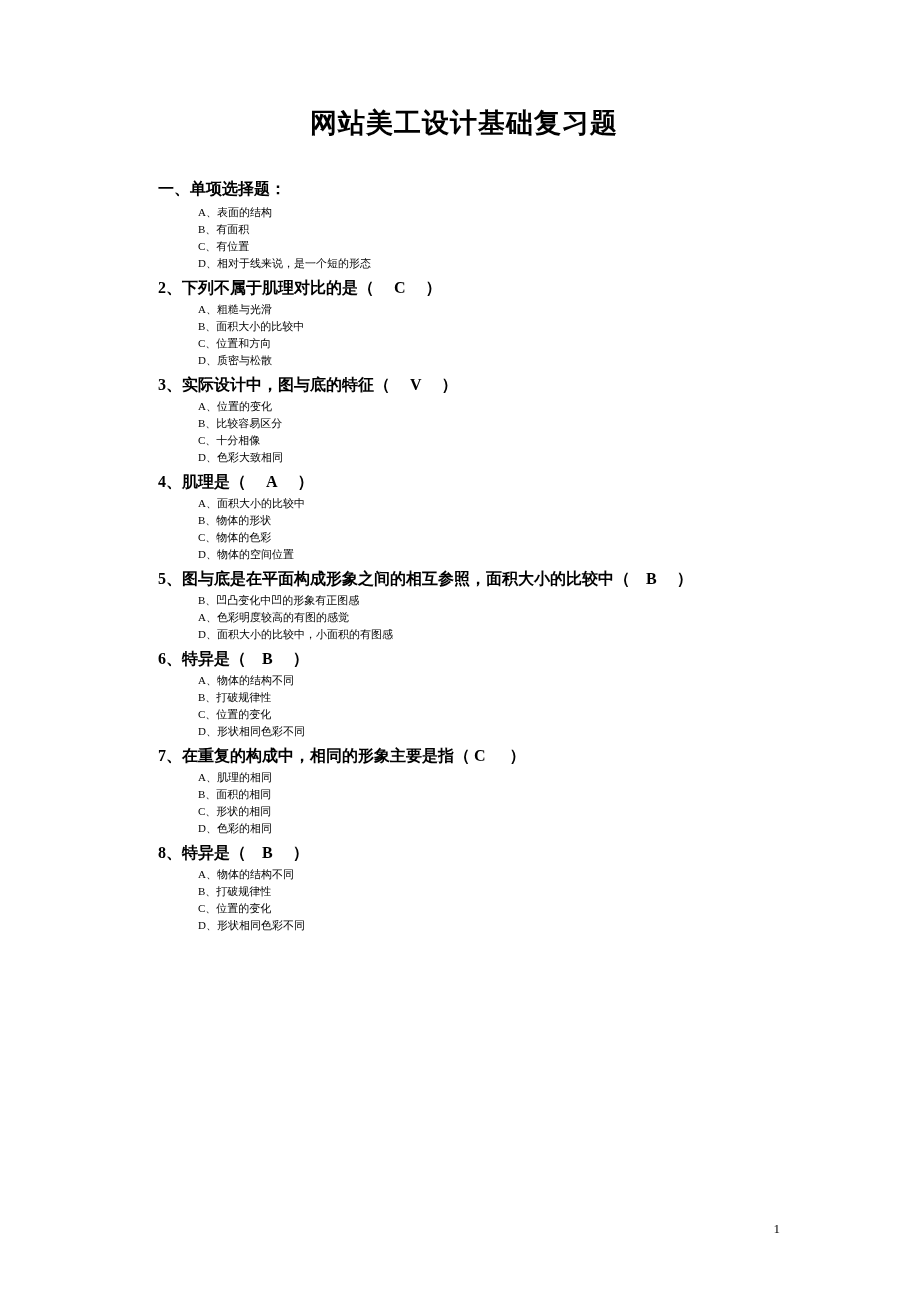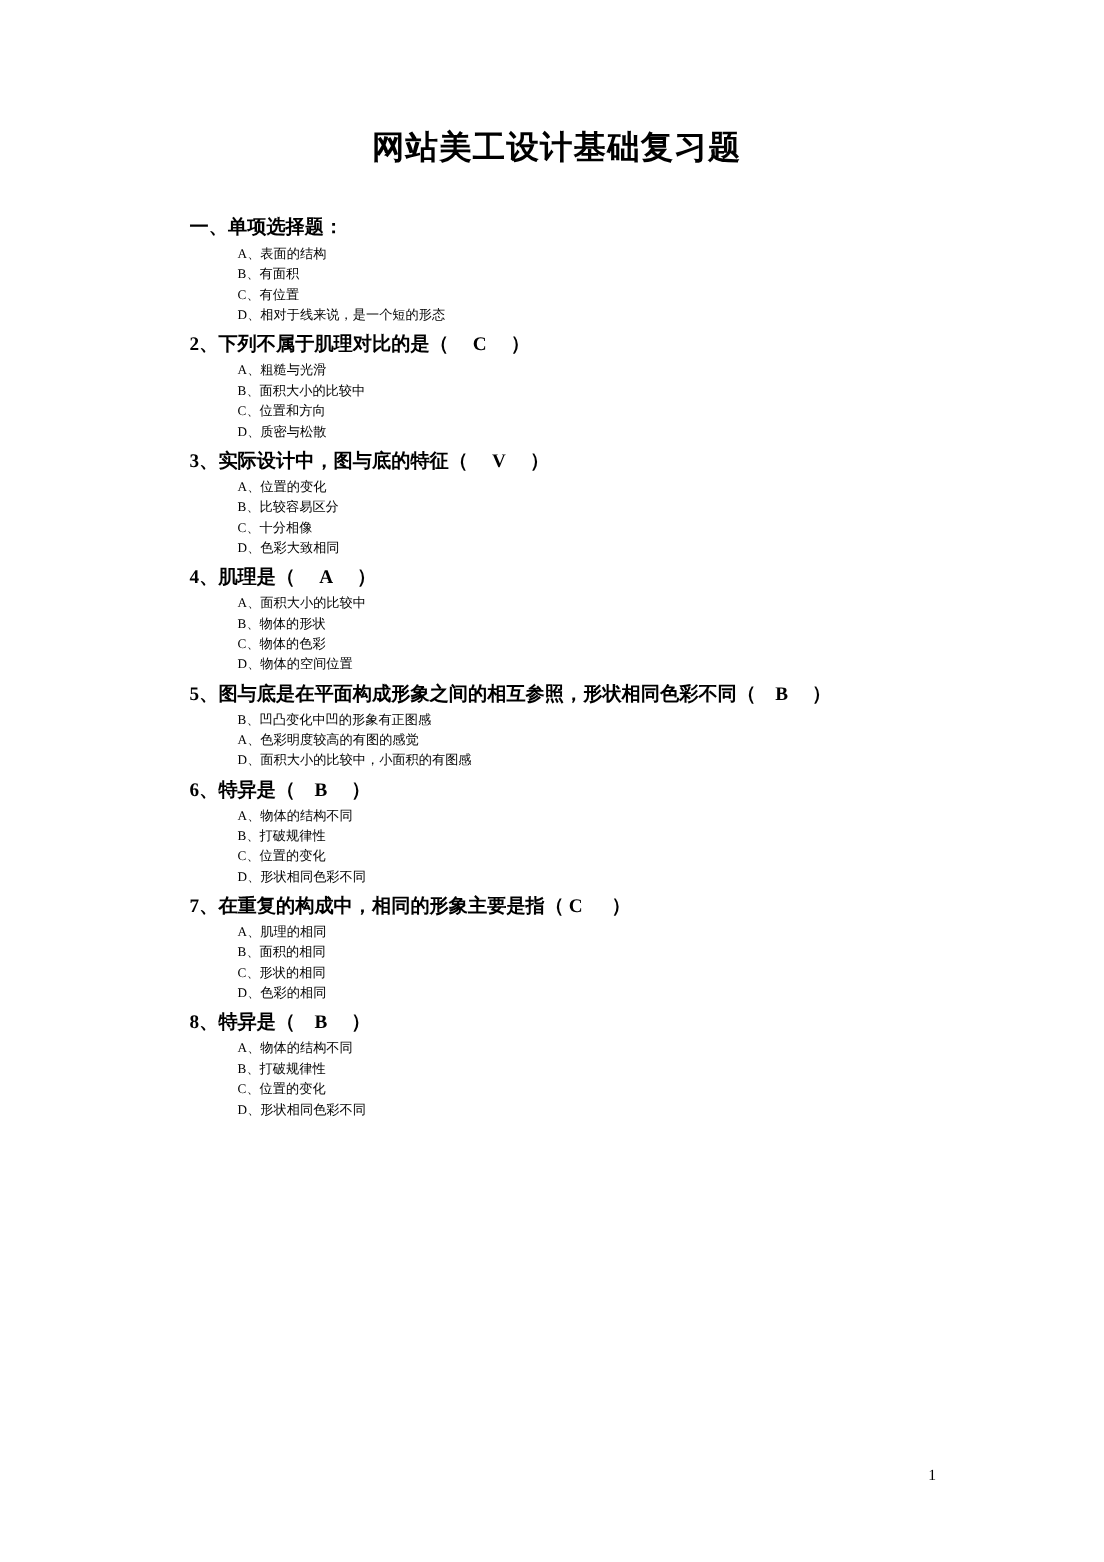--- a/index.html
+++ b/index.html
@@ -101,21 +101,21 @@
       <div class="question">
         <div class="question-text"><span class="question-num">4</span><span>、肌理是（　 </span><span class="answer-letter">A</span><span>　 ）</span></div>
         <div class="options">
           <div class="option"><span class="option-letter">A</span><span>、面积大小的比较中</span></div>
           <div class="option"><span class="option-letter">B</span><span>、物体的形状</span></div>
           <div class="option"><span class="option-letter">C</span><span>、物体的色彩</span></div>
           <div class="option"><span class="option-letter">D</span><span>、物体的空间位置</span></div>
         </div>
       </div>
       <div class="question">
-        <div class="question-text"><span class="question-num">5</span><span>、图与底是在平面构成形象之间的相互参照，形状相同色彩不同（　</span><span class="answer-letter">B</span><span>　 ）</span></div>
+        <div class="question-text"><span class="question-num">5</span><span>、图与底是在平面构成形象之间的相互参照，面积大小的比较中（　</span><span class="answer-letter">B</span><span>　 ）</span></div>
         <div class="options">
           <div class="option"><span class="option-letter">B</span><span>、凹凸变化中凹的形象有正图感</span></div>
           <div class="option"><span class="option-letter">A</span><span>、色彩明度较高的有图的感觉</span></div>
           <div class="option"><span class="option-letter">D</span><span>、面积大小的比较中，小面积的有图感</span></div>
         </div>
       </div>
       <div class="question">
         <div class="question-text"><span class="question-num">6</span><span>、特异是（　</span><span class="answer-letter">B</span><span>　  ）</span></div>
         <div class="options">
           <div class="option"><span class="option-letter">A</span><span>、物体的结构不同</span></div>

